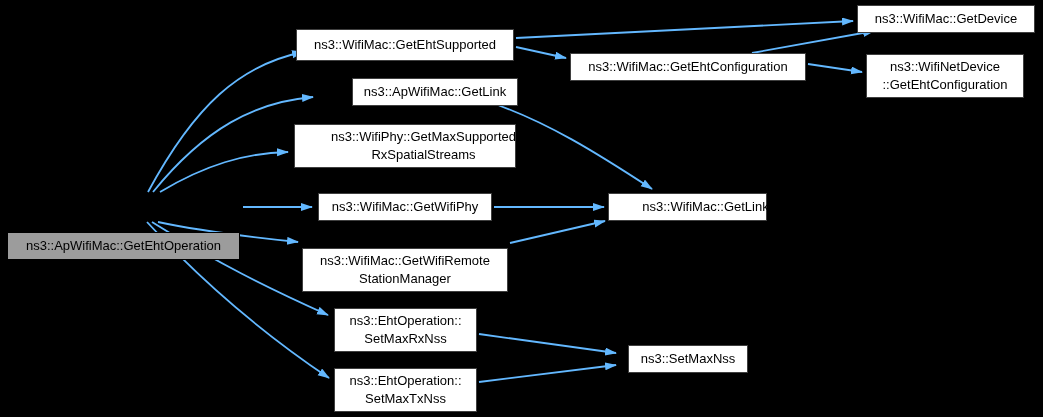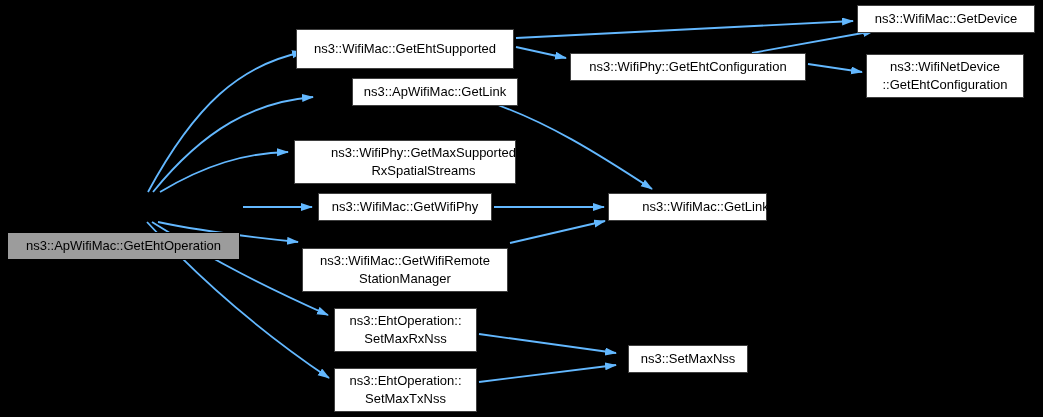--- a/index.html
+++ b/index.html
@@ -76,41 +76,41 @@
     <path class="edge" marker-end="url(#arrow)" d="M808,64 L862,72"></path>
     <path class="edge" marker-end="url(#arrow)" d="M486,101 C545,120 600,155 652,189"></path>
     <path class="edge" marker-end="url(#arrow)" d="M494,207 L604,207"></path>
     <path class="edge" marker-end="url(#arrow)" d="M510,243 L605,221"></path>
     <path class="edge" marker-end="url(#arrow)" d="M479,334 L616,353"></path>
     <path class="edge" marker-end="url(#arrow)" d="M479,382 L616,365"></path>
   </svg>
 
   <div class="node main" style="left:7px; top:208px; width:233px; height:28px;margin-top:24px;">ns3::ApWifiMac::GetEhtOperation</div>
 
-  <div class="node" style="left:296px; top:29px; width:218px; height:40px;">ns3::WifiMac::GetEhtSupported</div>
+  <div class="node" style="left:296px; top:29px; width:218px; height:32px;">ns3::WifiMac::GetEhtSupported</div>
 
   <div class="node" style="left:318px; top:78px; width:166px; height:28px;margin-left:34px;">ns3::ApWifiMac::GetLink</div>
 
-  <div class="node" style="left:294px; top:140px; width:222px; height:44px;padding-left:43px;">ns3::WifiPhy::GetMaxSupported
+  <div class="node" style="left:294px; top:124px; width:222px; height:44px;padding-left:43px;">ns3::WifiPhy::GetMaxSupported
 RxSpatialStreams</div>
 
   <div class="node" style="left:318px; top:193px; width:174px; height:28px;">ns3::WifiMac::GetWifiPhy</div>
 
   <div class="node" style="left:302px; top:240px; width:206px; height:44px;margin-top:8px;">ns3::WifiMac::GetWifiRemote
 StationManager</div>
 
   <div class="node" style="left:334px; top:308px; width:143px; height:44px;">ns3::EhtOperation::
 SetMaxRxNss</div>
 
   <div class="node" style="left:334px; top:368px; width:143px; height:44px;">ns3::EhtOperation::
 SetMaxTxNss</div>
 
   <div class="node" style="left:857px; top:5px; width:178px; height:28px;text-align:right;">ns3::WifiMac::GetDevice</div>
 
-  <div class="node" style="left:570px; top:53px; width:236px; height:28px;">ns3::WifiPhy::GetEhtConfiguration</div>
+  <div class="node" style="left:570px; top:53px; width:236px; height:28px;">ns3::WifiMac::GetEhtConfiguration</div>
 
   <div class="node" style="left:866px; top:54px; width:158px; height:44px;">ns3::WifiNetDevice
 ::GetEhtConfiguration</div>
 
   <div class="node" style="left:608px; top:193px; width:159px; height:28px;padding-left:42px;">ns3::WifiMac::GetLink</div>
 
   <div class="node" style="left:628px; top:345px; width:120px; height:28px;">ns3::SetMaxNss</div>
 
 </div>
 

